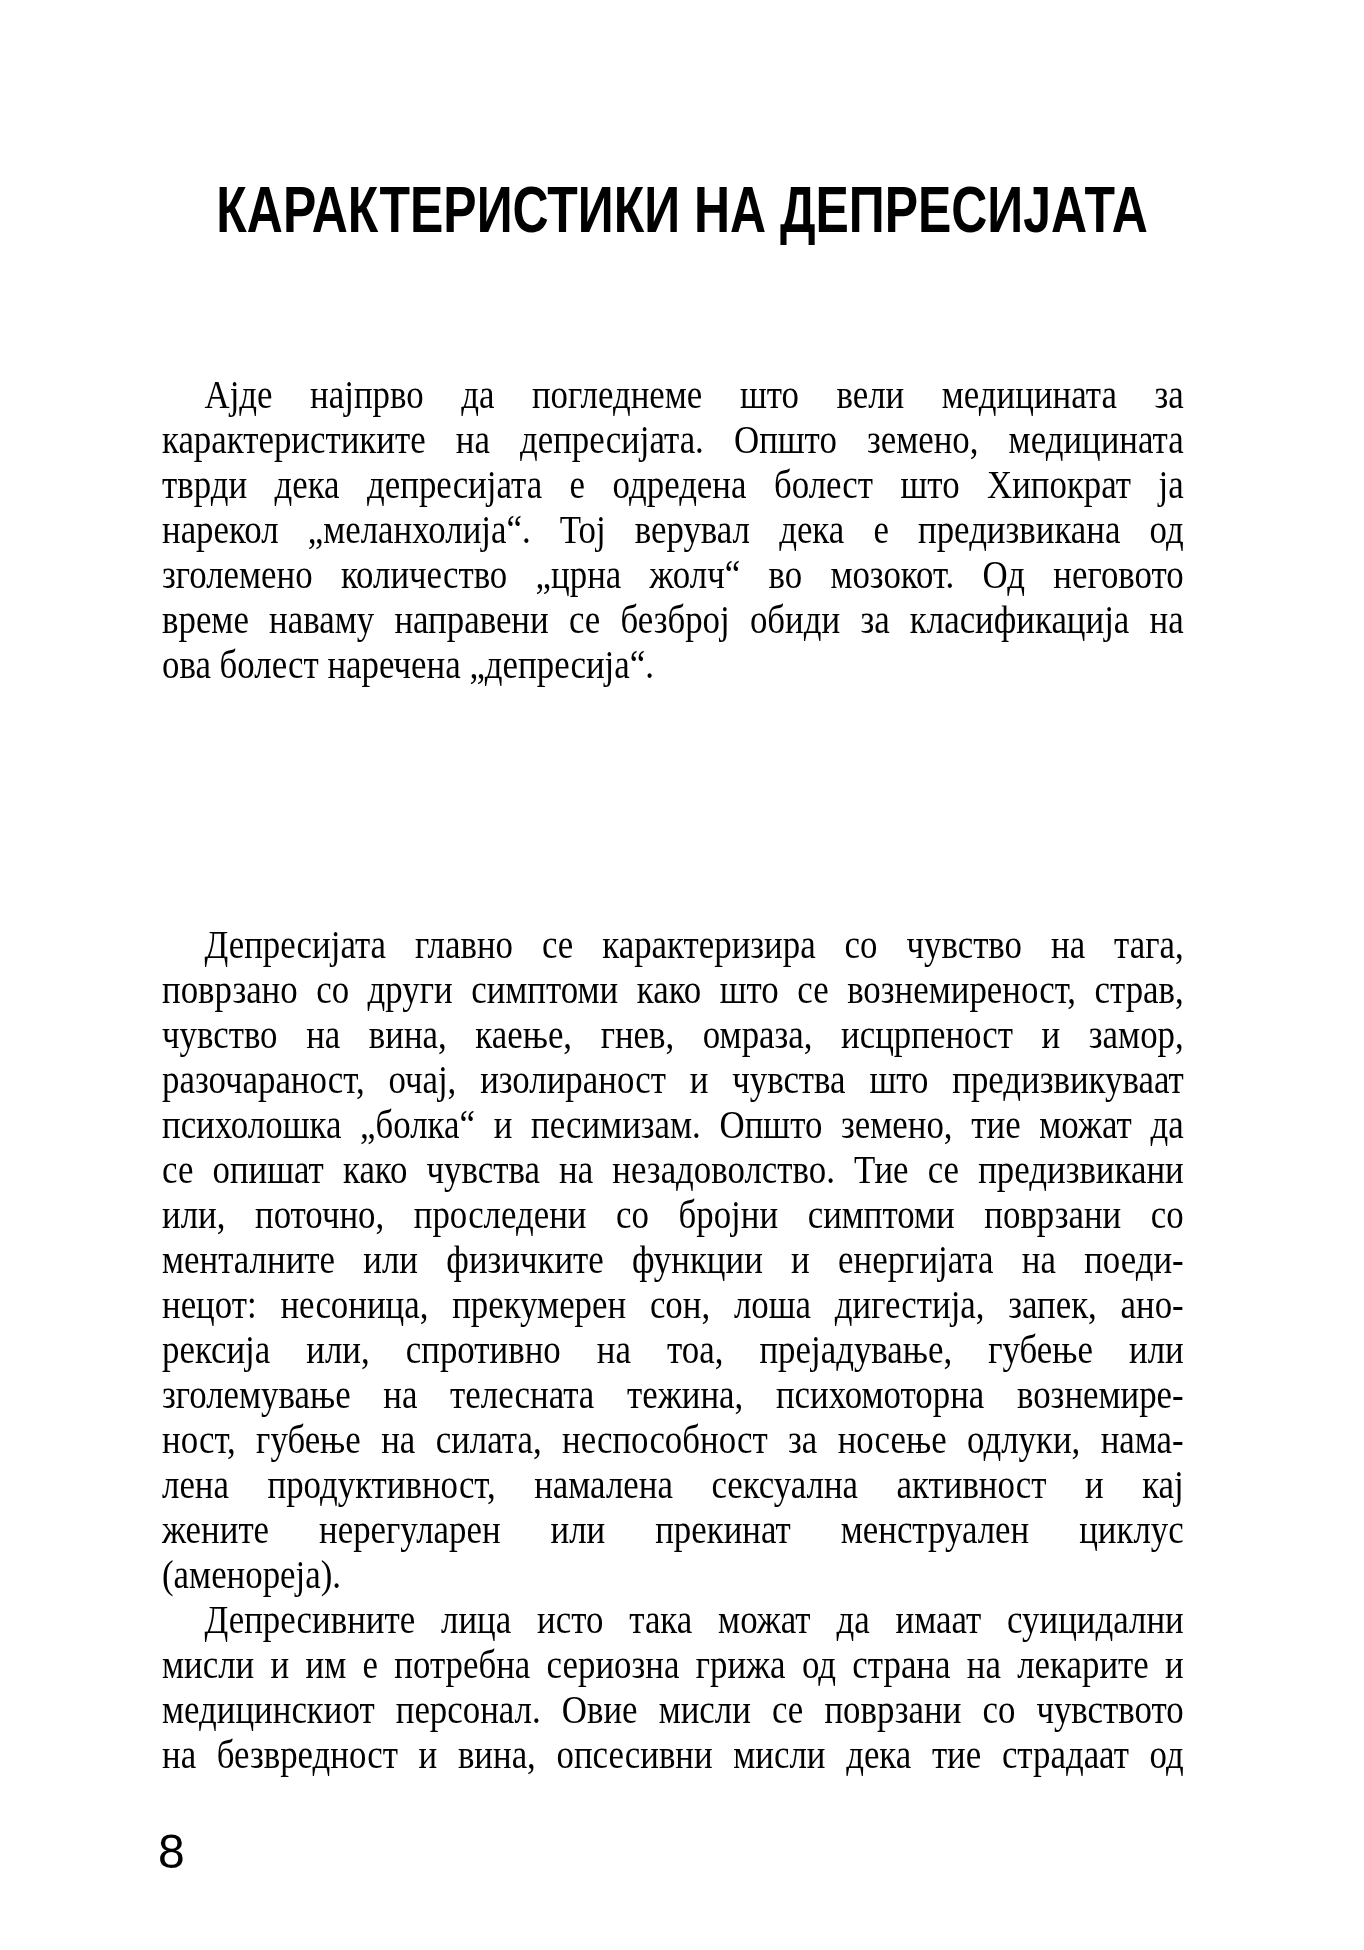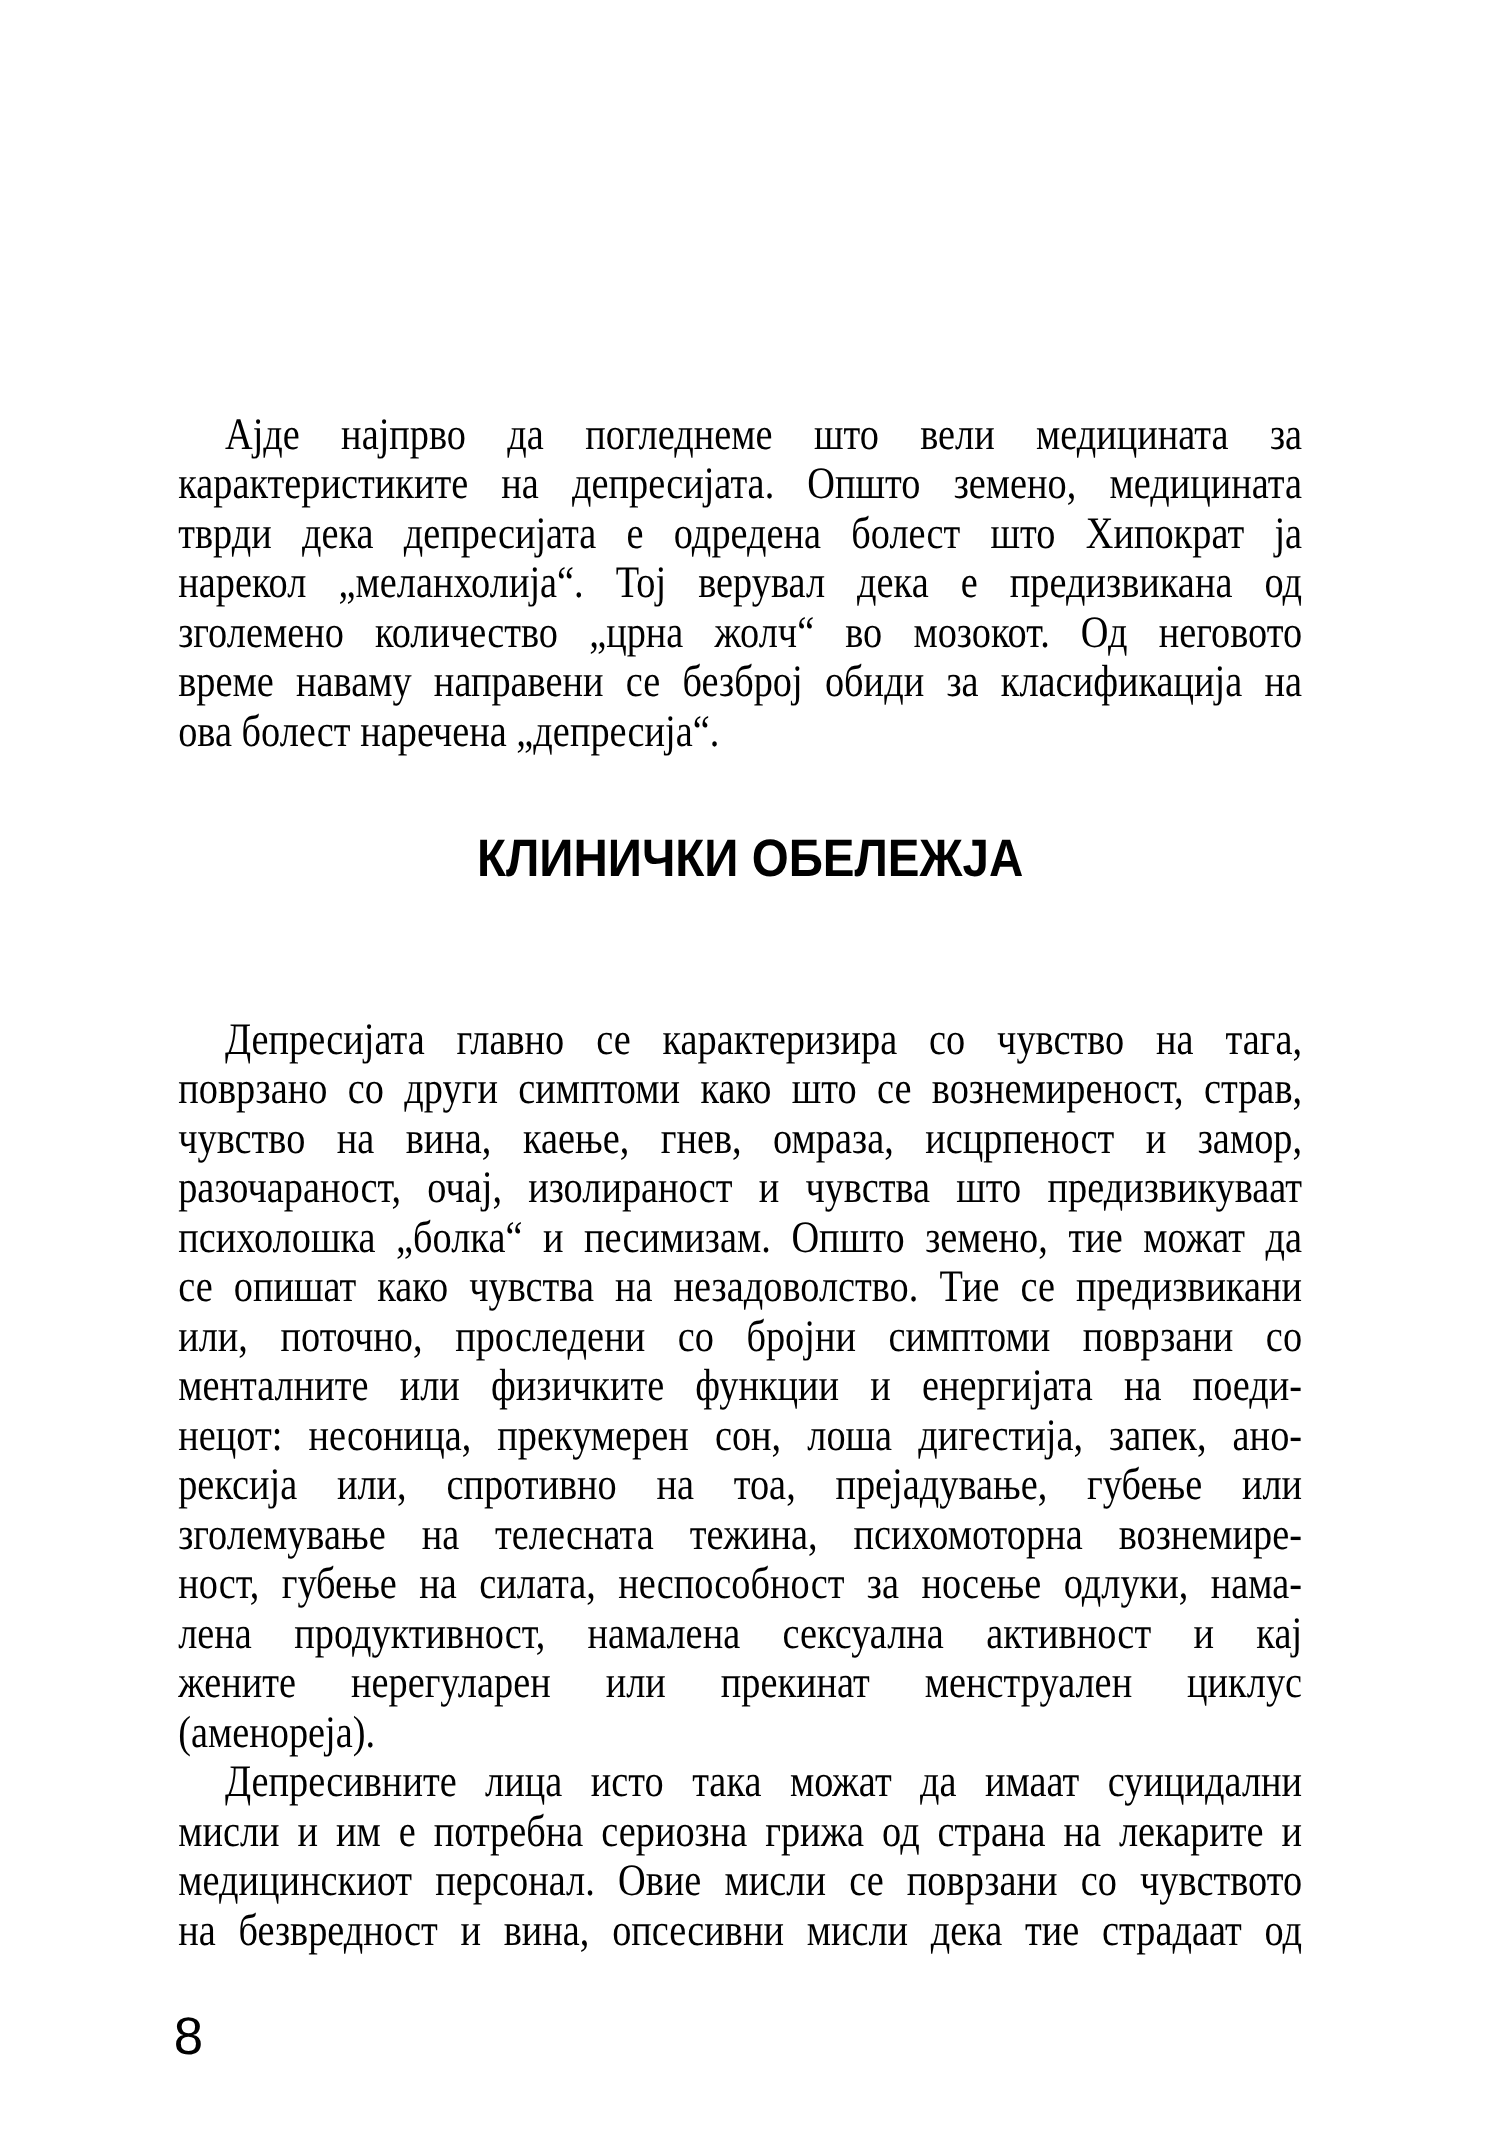--- a/index.html
+++ b/index.html
@@ -90,34 +90,34 @@
     font-size: 48px;
     line-height: 1;
     color: #000;
   }
 </style>
 </head>
 <body>
 
 <div class="page">
 
+  <div class="title-row">
+    <span class="condensed">КАРАКТЕРИСТИКИ НА ДЕПРЕСИЈАТА</span>
+  </div>
 
   <div class="para para-0">
       <div class="line first">Ајде најпрво да погледнеме што вели медицината за</div>
       <div class="line">карактеристиките на депресијата. Општо земено, медицината</div>
       <div class="line">тврди дека депресијата е одредена болест што Хипократ ја</div>
       <div class="line">нарекол „меланхолија“. Тој верувал дека е предизвикана од</div>
       <div class="line">зголемено количество „црна жолч“ во мозокот. Од неговото</div>
       <div class="line">време наваму направени се безброј обиди за класификација на</div>
       <div class="line last-left">ова болест наречена „депресија“.</div>
     </div>
 
-  <div class="section-row">
-    <span class="condensed">КЛИНИЧКИ ОБЕЛЕЖЈА</span>
-  </div>
 
   <div class="para para-1">
       <div class="line first">Депресијата главно се карактеризира со чувство на тага,</div>
       <div class="line">поврзано со други симптоми како што се вознемиреност, страв,</div>
       <div class="line">чувство на вина, каење, гнев, омраза, исцрпеност и замор,</div>
       <div class="line">разочараност, очај, изолираност и чувства што предизвикуваат</div>
       <div class="line">психолошка „болка“ и песимизам. Општо земено, тие можат да</div>
       <div class="line">се опишат како чувства на незадоволство. Тие се предизвикани</div>
       <div class="line">или, поточно, проследени со бројни симптоми поврзани со</div>
       <div class="line">менталните или физичките функции и енергијата на поеди-</div>

